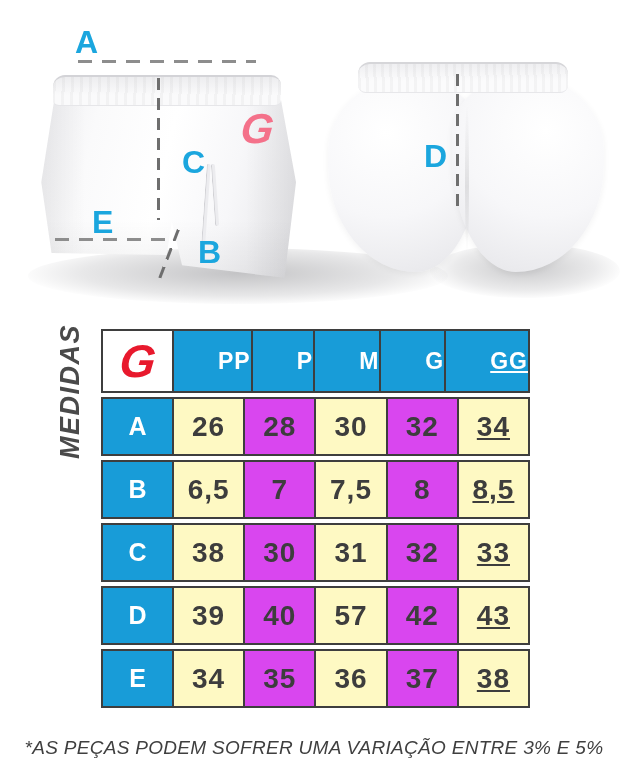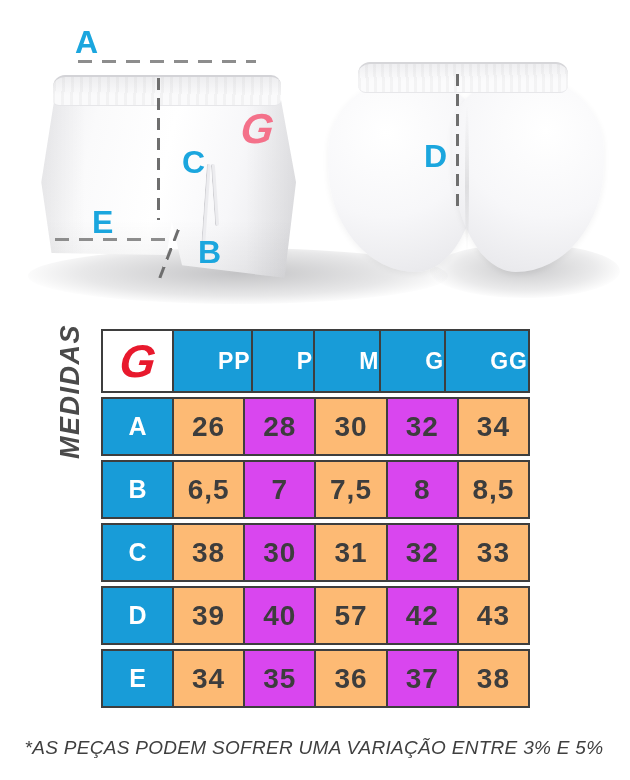--- a/index.html
+++ b/index.html
@@ -75,26 +75,26 @@
   
   #medidas{left:3px;top:378px;width:134px;height:28px;transform:rotate(-90deg);
     text-align:center;font-size:27px;font-weight:700;font-style:italic;color:#4A4A4A;
     letter-spacing:1.5px;line-height:28px;}
 
   
   #size-table{left:101px;top:329px;width:429px;}
   .trow{display:flex;border:2px solid #3E3E3E;margin-bottom:4px;height:59px;box-sizing:border-box;background:#fff;}
   .trow.thead{height:64px;}
   .cell{box-sizing:border-box;border-right:2px solid #3E3E3E;display:flex;align-items:center;justify-content:center;}
-  .cell:last-child{border-right:none;}
+  .cell:last-child{border-right:none;text-decoration:underline;}
   .logo-cell{flex:0 0 71px;background:#ffffff;}
   .label-cell{flex:0 0 71px;background:#189CD8;color:#ffffff;font-weight:700;font-size:25px;}
   .hcol{flex:1;background:#189CD8;color:#ffffff;font-weight:700;font-size:23px;letter-spacing:1px;padding-left:44px;}
   .vcell{flex:1;font-weight:700;font-size:28px;color:#3D3D3D;letter-spacing:1px;}
-  .c0,.c2,.c4{background:#fdba74;}
+  .c0,.c2,.c4{background:#fef9c3;}
   .c1,.c3{background:#d946ef;}
   .logo-g{font-size:46px;line-height:1;font-style:italic;font-weight:900;color:#E8192D;transform:skewX(-6deg);display:inline-block;}
 
   
   #footnote{left:0;top:737px;width:628px;text-align:center;font-size:19px;font-style:italic;
     color:#3F3F3F;letter-spacing:.3px;}
 </style>
 </head>
 <body>
 

